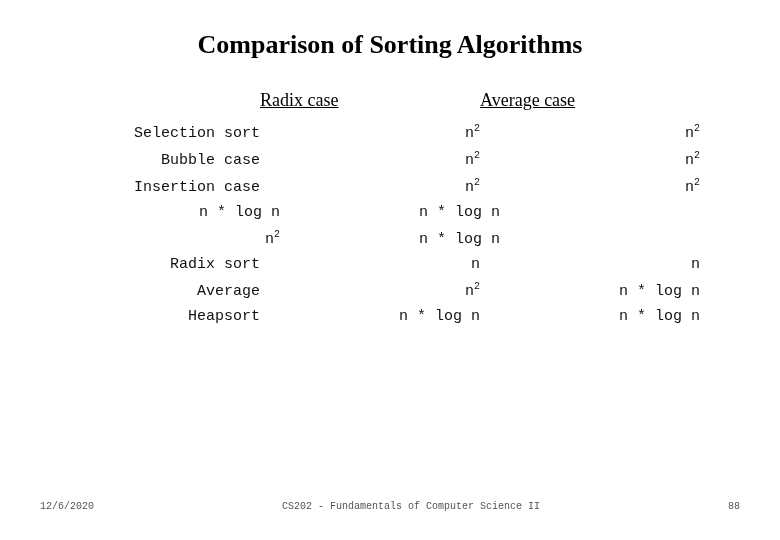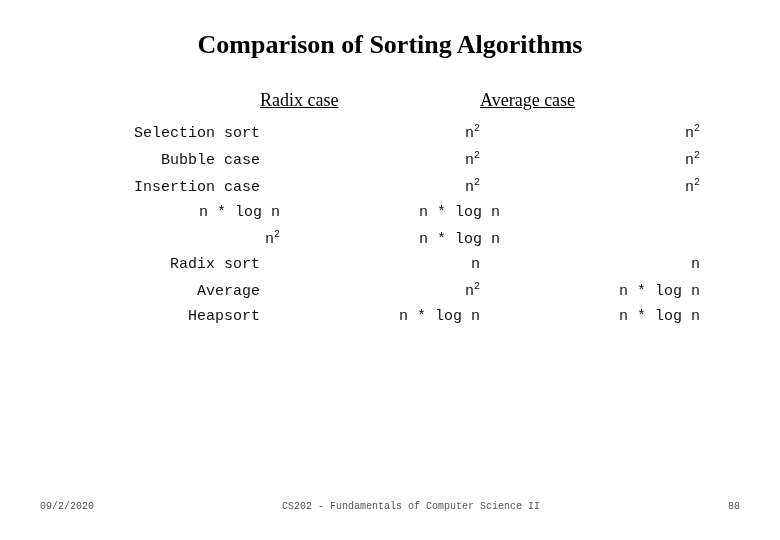--- a/index.html
+++ b/index.html
@@ -149,17 +149,17 @@
     </div>
         <div class="data-row">
       <span class="algo-name">Heapsort</span>
       <span class="worst-case">n * log n</span>
       <span class="avg-case">n * log n</span>
     </div>
       </div>
   </div>
 
   <div class="footer">
-    <span>09/2/2020</span>
+    <span>12/6/2020</span>
     <span>CS202 - Fundamentals of Computer Science II</span>
     <span>88</span>
   </div>
 </div>
 
 </body></html>

